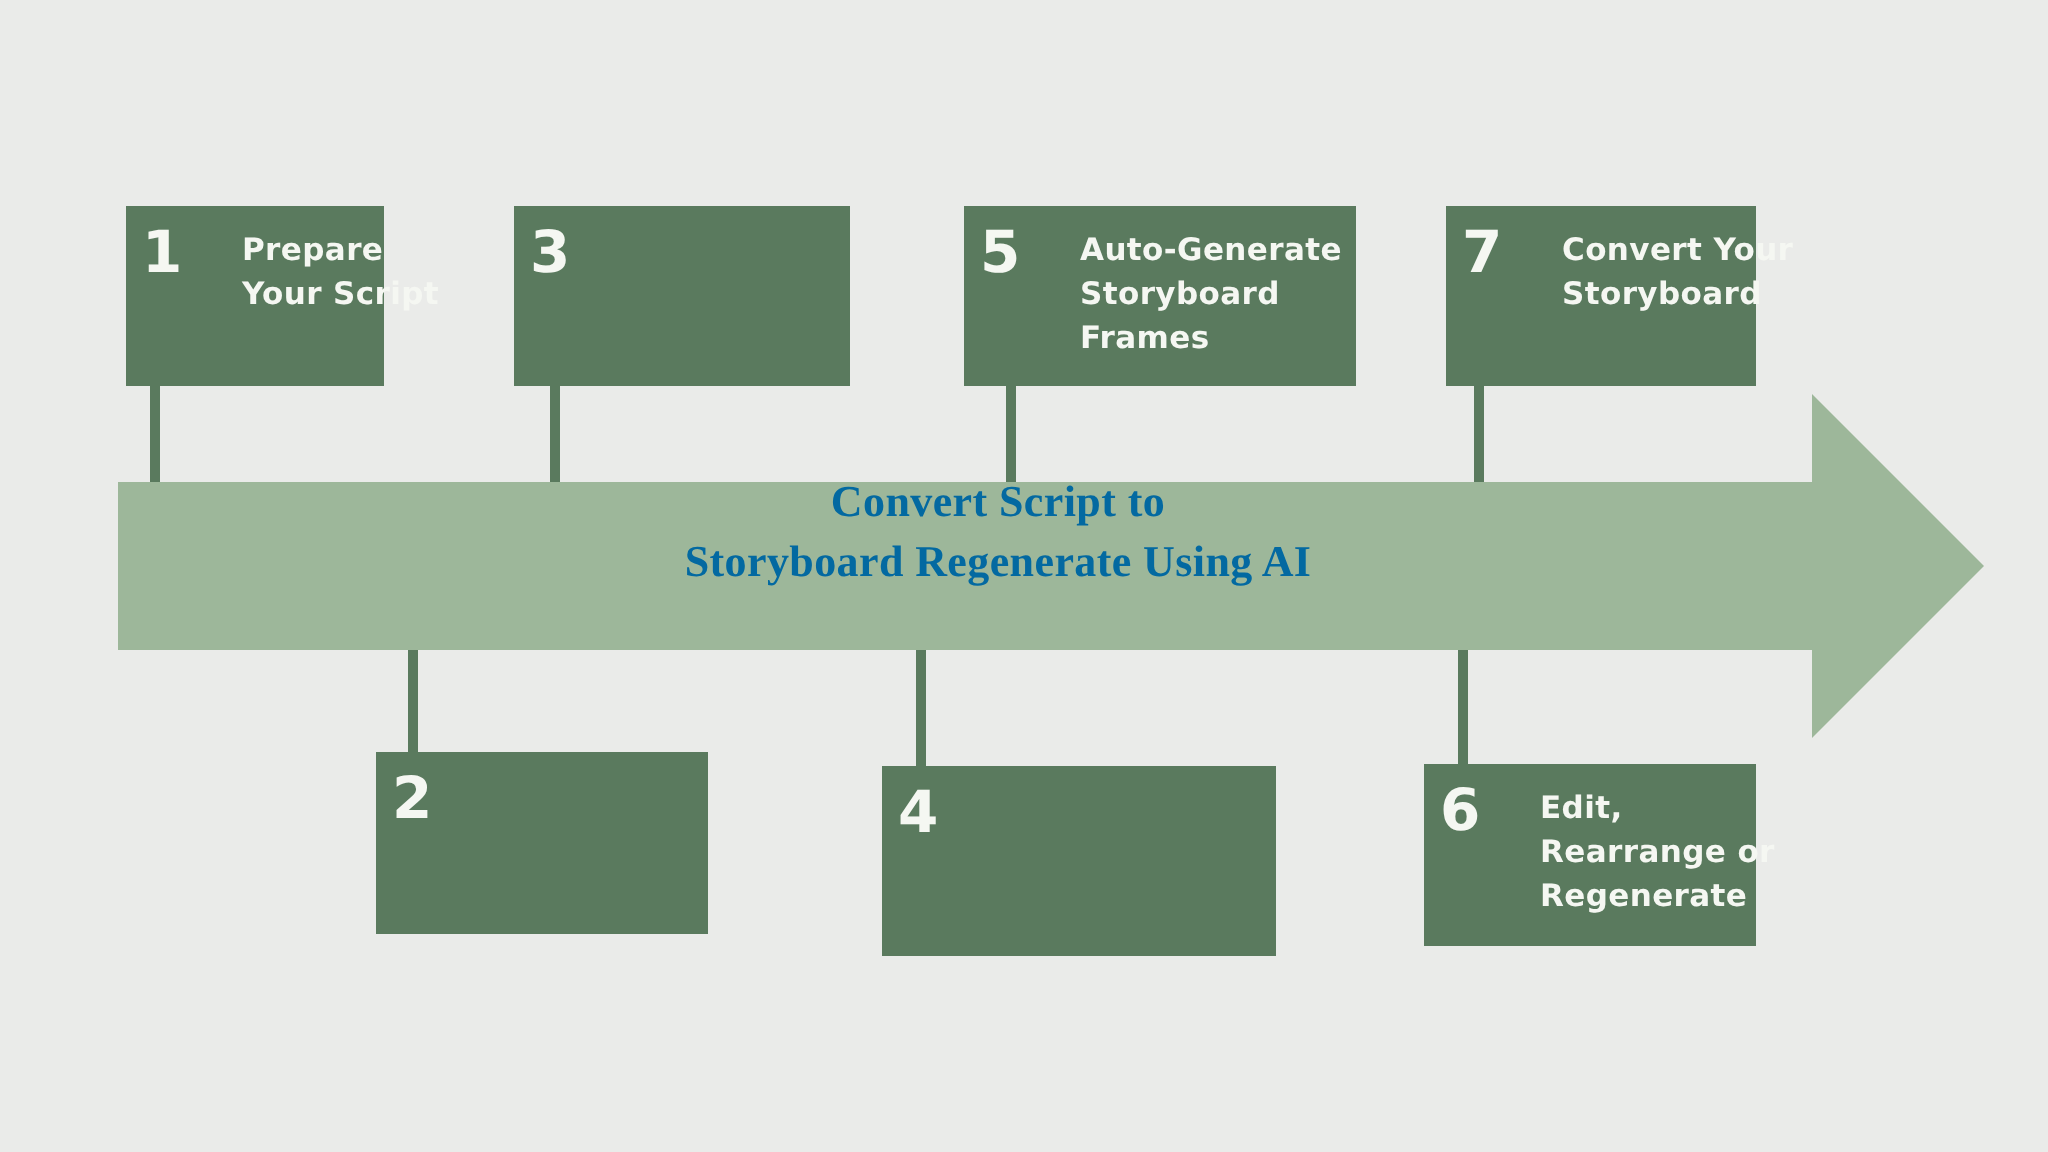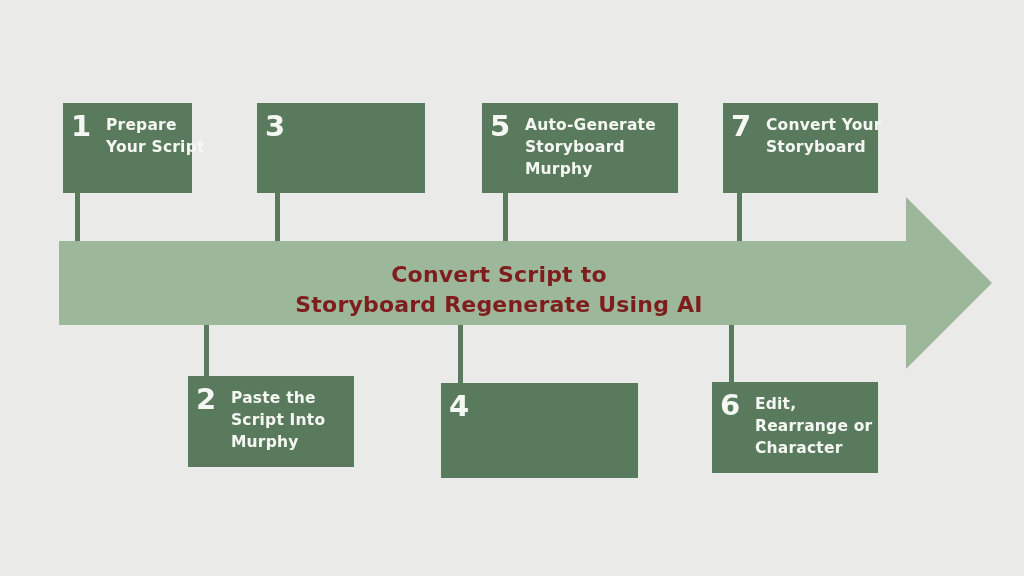--- a/index.html
+++ b/index.html
@@ -34,49 +34,50 @@
   .arrow-head {
     position: absolute;
     left: 906px; top: 197px;
     width: 0; height: 0;
     border-top: 86px solid transparent;
     border-bottom: 86px solid transparent;
     border-left: 86px solid #9db79a;
   }
   .diagram-title {
     position: absolute;
-    left: 59px; top: 260px;
+    left: 59px; top: 236px;
     width: 880px;
     text-align: center;
-    color: #7f1d1d;
+    color: #0369a1;
     font-size: 22px;
     font-weight: 700;
     line-height: 30px;
     letter-spacing: 0.2px;
+    font-family: Liberation Serif, serif;
   }
   
   .step {
     position: absolute;
     background: #5a7a5e;
     color: #f5f7f2;
     display: flex;
     align-items: flex-start;
     box-sizing: border-box;
     padding: 11px 4px 0 8px;
   }
   .step-number {
     flex: 0 0 auto;
     width: 27px;
     font-size: 29px;
     font-weight: 700;
     line-height: 30px;
     margin-top: -3px;
   }
   .step-label {
-    margin-left: 8px;
+    margin-left: 23px;
     font-size: 15.5px;
     font-weight: 700;
     line-height: 22px;
     letter-spacing: 0.2px;
     white-space: pre;
   }
   .step-1 { left: 63px;  top: 103px; width: 129px; height: 90px; }
   .step-3 { left: 257px; top: 103px; width: 168px; height: 90px; }
   .step-5 { left: 482px; top: 103px; width: 196px; height: 90px; }
   .step-7 { left: 723px; top: 103px; width: 155px; height: 90px; }
@@ -105,45 +106,42 @@
   </div>
 
   <div class="step step-1">
     <div class="step-number">1</div>
     <div class="step-label">Prepare
 Your Script</div>
   </div>
 
   <div class="step step-2">
     <div class="step-number">2</div>
-    <div class="step-label">Paste the
-Script Into
-Murphy</div>
   </div>
 
   <div class="step step-3">
     <div class="step-number">3</div>
   </div>
 
   <div class="step step-4">
     <div class="step-number">4</div>
   </div>
 
   <div class="step step-5">
     <div class="step-number">5</div>
     <div class="step-label">Auto-Generate
 Storyboard
-Murphy</div>
+Frames</div>
   </div>
 
   <div class="step step-6">
     <div class="step-number">6</div>
     <div class="step-label">Edit,
 Rearrange or
-Character</div>
+Regenerate</div>
   </div>
 
   <div class="step step-7">
     <div class="step-number">7</div>
     <div class="step-label">Convert Your
 Storyboard</div>
   </div>
 
 </div>
 

